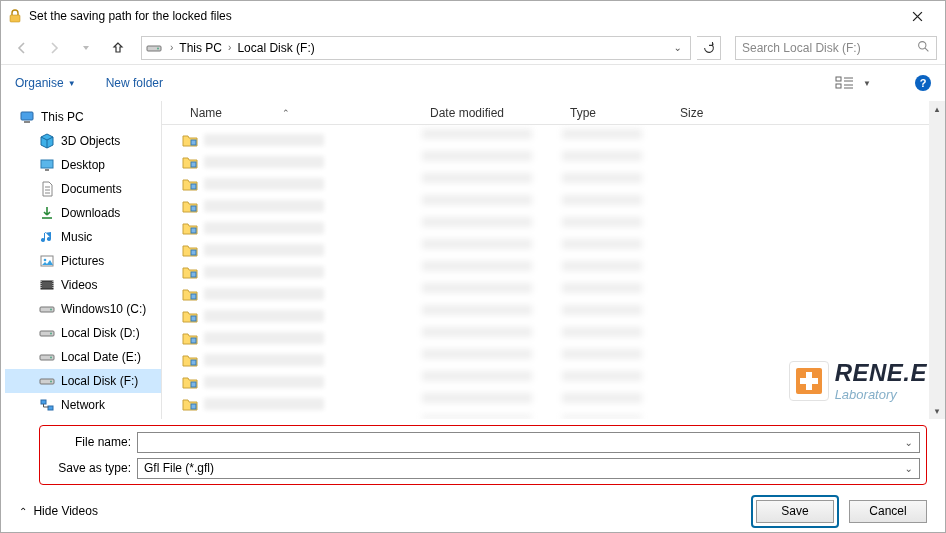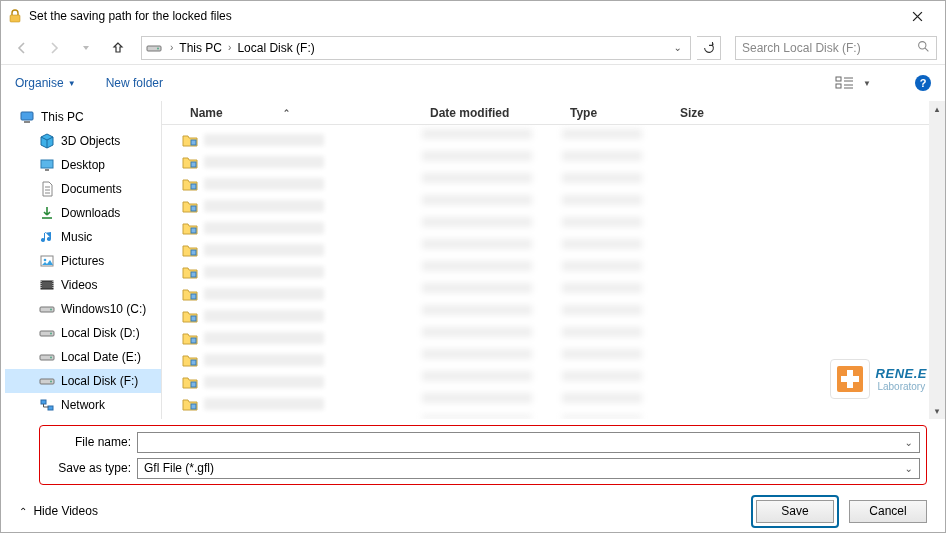--- a/index.html
+++ b/index.html
@@ -31,21 +31,21 @@
 
   .content { display:flex; height:318px; position:relative; }
   .sidebar { width:160px; overflow:hidden; padding:4px 0 4px 4px; }
   .tree-item { height:24px; display:flex; align-items:center; padding-left:14px; gap:6px; cursor:pointer; }
   .tree-item.child { padding-left:34px; }
   .tree-item.selected { background:#cde8ff; }
   .tree-icon { width:16px; height:16px; display:flex; align-items:center; justify-content:center; }
 
   .filepane { flex:1; border-left:1px solid #e5e5e5; position:relative; display:flex; flex-direction:column; }
   .colheaders { height:24px; display:flex; align-items:center; border-bottom:1px solid #e5e5e5; padding-left:20px; color:#333; }
-  .ch { padding:0 8px; font-size:12px;font-weight:bold; }
+  .ch { padding:0 8px; font-size:12px; }
   .ch.name { width:240px; display:flex; align-items:center; gap:60px; }
   .ch.date { width:140px; }
   .ch.type { width:110px; }
   .ch.size { width:80px; }
   .sort-caret { font-size:9px; color:#555; }
 
   .filelist { flex:1; padding:4px 0 0 20px; position:relative; overflow:hidden; }
   .file-row { height:22px; display:flex; align-items:center; gap:6px; }
   .folder-icon { width:16px; height:16px; }
   .blur-text { width:120px; height:12px; background:#eee; filter:blur(2px); border-radius:2px; }
@@ -68,22 +68,22 @@
   .bottom-spacer { flex:1; }
   .stdbtn { width:78px; height:23px; border:1px solid #999; background:linear-gradient(#f7f7f7,#e6e6e6); display:flex; align-items:center; justify-content:center; cursor:pointer; }
   .savewrap { border:2px solid #0369a1; border-radius:4px; padding:3px; }
 
   .watermark { position:absolute; right:18px; top:358px; display:flex; align-items:center; gap:6px; opacity:.92; }
   .watermark .medbox { width:40px; height:40px; background:#fff; border:1px solid #e0e0e0; border-radius:4px; display:flex; align-items:center; justify-content:center; }
   .watermark .cross { width:26px; height:26px; background:#f08a2a; position:relative; border-radius:2px; }
   .watermark .cross::before, .watermark .cross::after { content:""; position:absolute; background:#fff; }
   .watermark .cross::before { left:10px; top:4px; width:6px; height:18px; }
   .watermark .cross::after { top:10px; left:4px; width:18px; height:6px; }
-  .watermark .txt .brand { font-size:13px; font-weight:700; font-style:italic; color:#0369a1; letter-spacing:.5px; }
-  .watermark .txt .sub { font-size:10px; color:#7aa8c4; text-align:center; }
+  .watermark .txt .brand { font-size:24px; font-weight:700; font-style:italic; color:#0f172a; letter-spacing:.5px; }
+  .watermark .txt .sub { font-size:13px; color:#7aa8c4; text-align:left; font-style:italic; }
 </style>
 </head>
 <body>
 
 <div class="titlebar">
   <span class="app-icon">
     <svg viewBox="0 0 16 16" width="16" height="16">
         <rect x="3" y="7" width="10" height="7" rx="1" fill="#f4c24b" stroke="#b8860b" stroke-width="0.5"></rect>
         <path d="M5 7V5a3 3 0 016 0v2" fill="none" stroke="#b8860b" stroke-width="1.4"></path>
       </svg>

